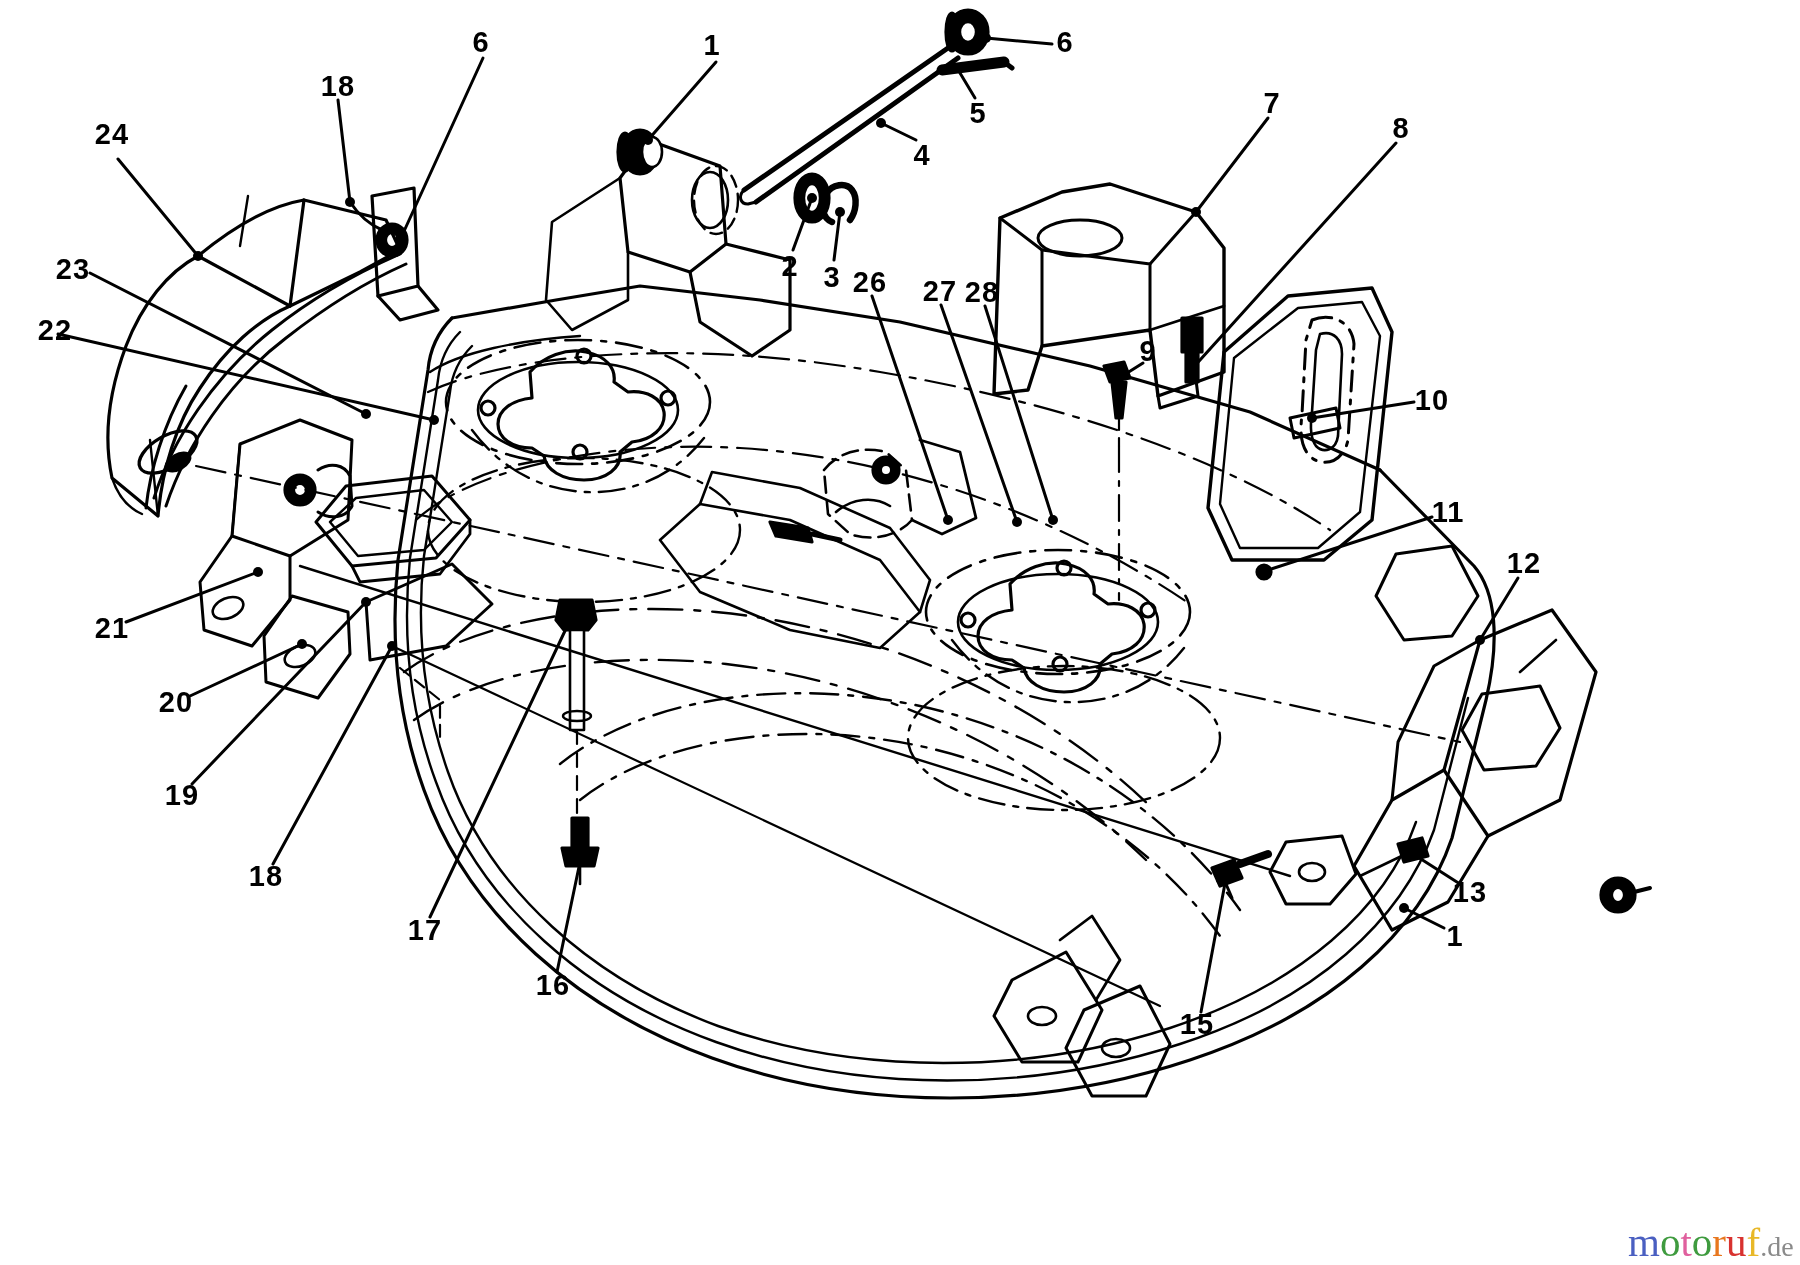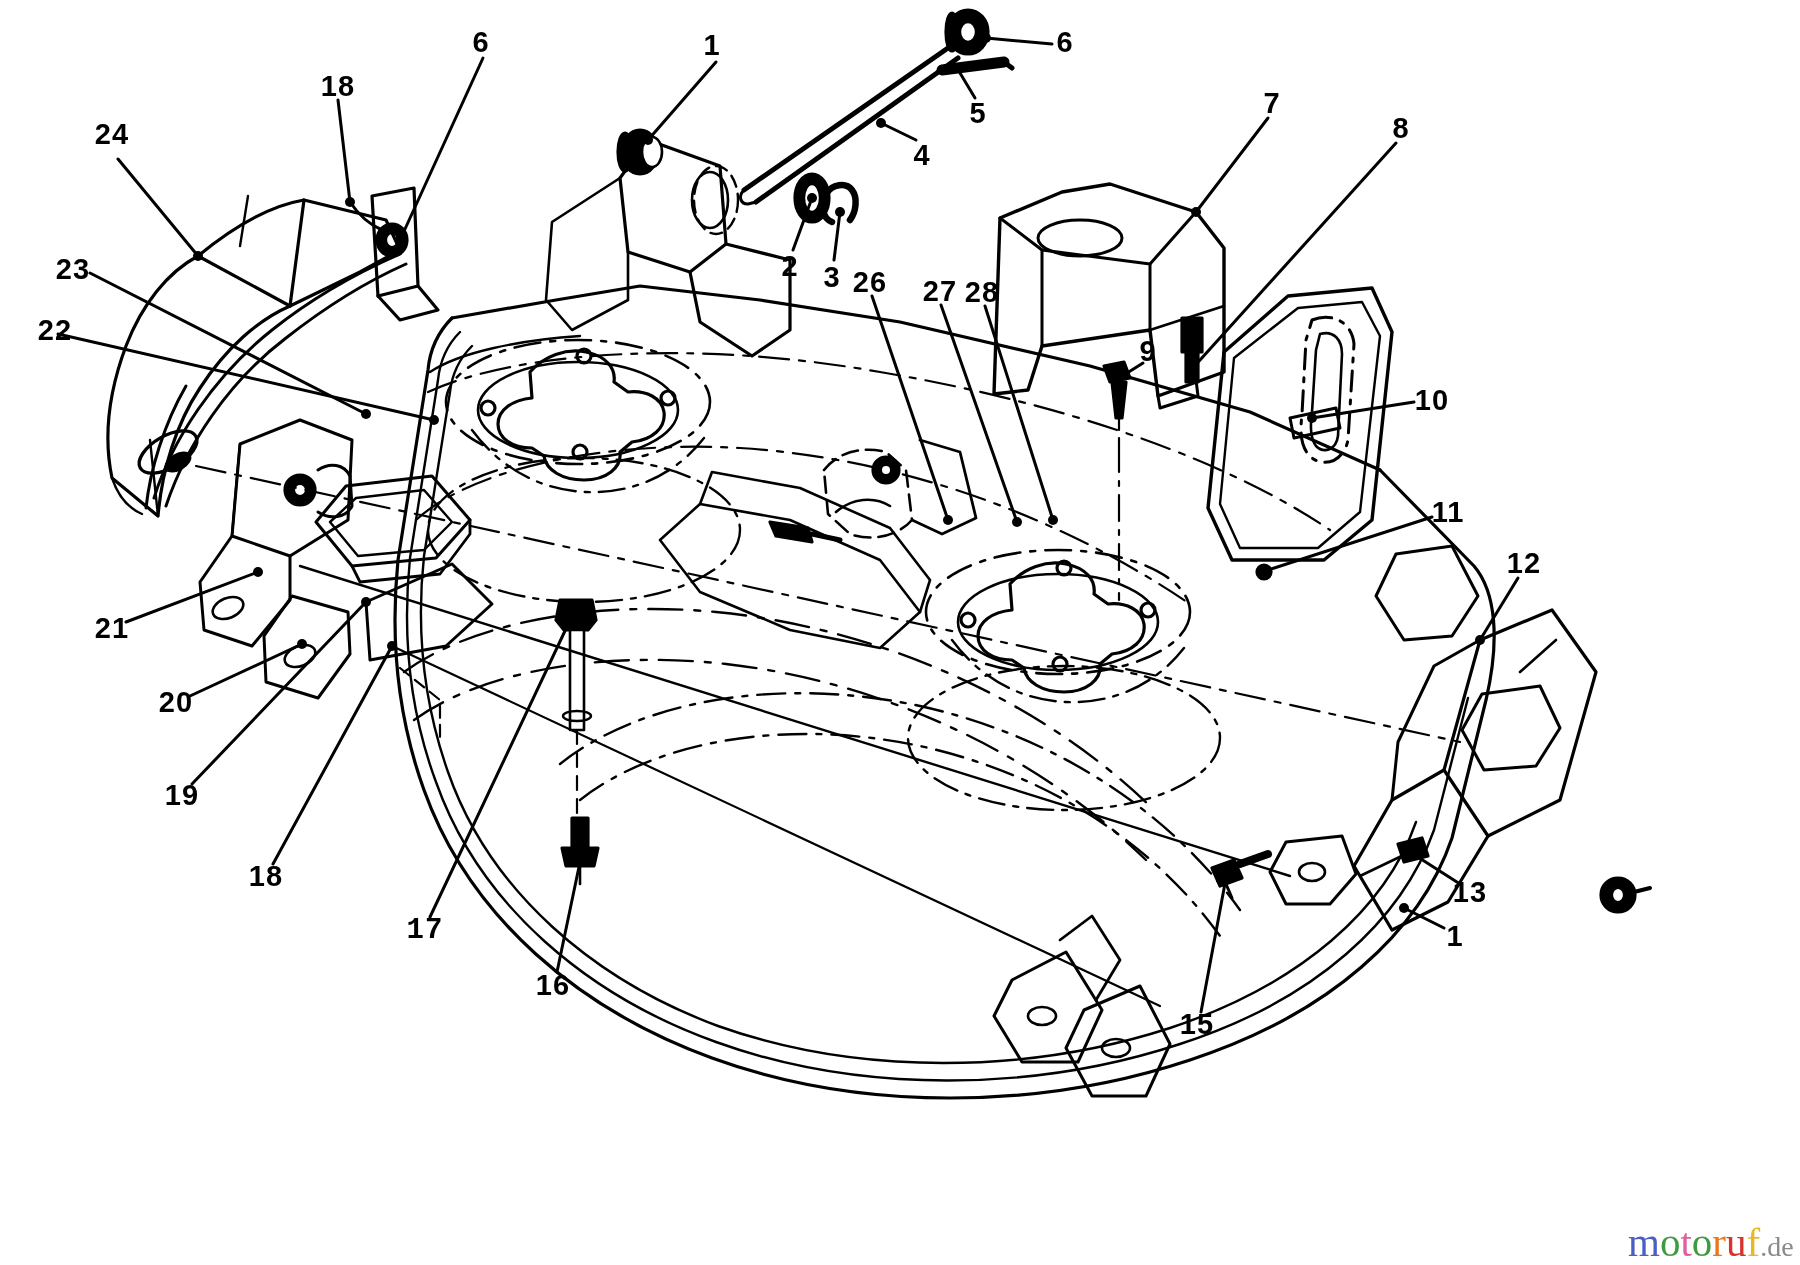--- a/index.html
+++ b/index.html
@@ -355,21 +355,21 @@
     <div class="callout" style="left: 1272px; top: 103px;">7</div>
     <div class="callout" style="left: 1401px; top: 128px;">8</div>
     <div class="callout" style="left: 1148px; top: 351px;">9</div>
     <div class="callout" style="left: 1432px; top: 400px;">10</div>
     <div class="callout" style="left: 1448px; top: 512px;">11</div>
     <div class="callout" style="left: 1524px; top: 563px;">12</div>
     <div class="callout" style="left: 1470px; top: 892px;">13</div>
     <div class="callout" style="left: 1455px; top: 936px;">1</div>
     <div class="callout" style="left: 1197px; top: 1024px;">15</div>
     <div class="callout" style="left: 553px; top: 985px;">16</div>
-    <div class="callout" style="left: 425px; top: 930px; font-family: Liberation Mono, monospace;">17</div>
+    <div class="callout" style="left: 425px; top: 930px;">17</div>
     <div class="callout" style="left: 266px; top: 876px;">18</div>
     <div class="callout" style="left: 182px; top: 795px;">19</div>
     <div class="callout" style="left: 176px; top: 702px; text-align: right;">20</div>
     <div class="callout" style="left: 112px; top: 628px;">21</div>
     <div class="callout" style="left: 55px; top: 330px;">22</div>
     <div class="callout" style="left: 73px; top: 269px;">23</div>
     <div class="callout" style="left: 112px; top: 134px;">24</div>
     <div class="callout" style="left: 338px; top: 86px;">18</div>
     <div class="callout" style="left: 870px; top: 282px;">26</div>
     <div class="callout" style="left: 940px; top: 291px;">27</div>

